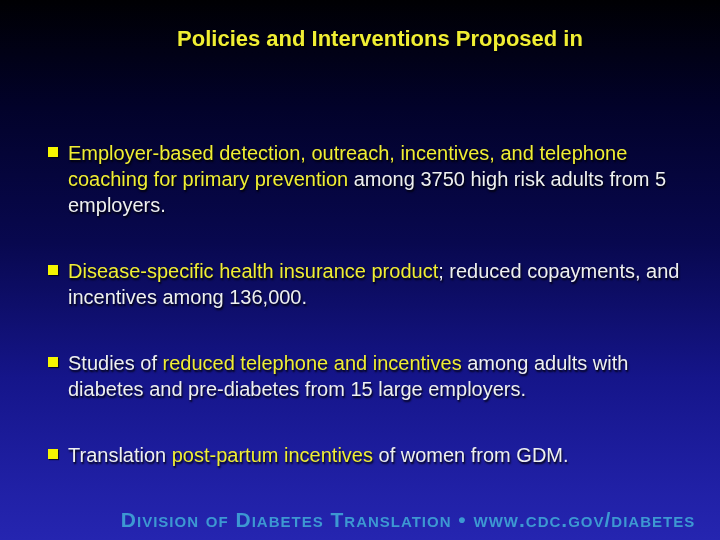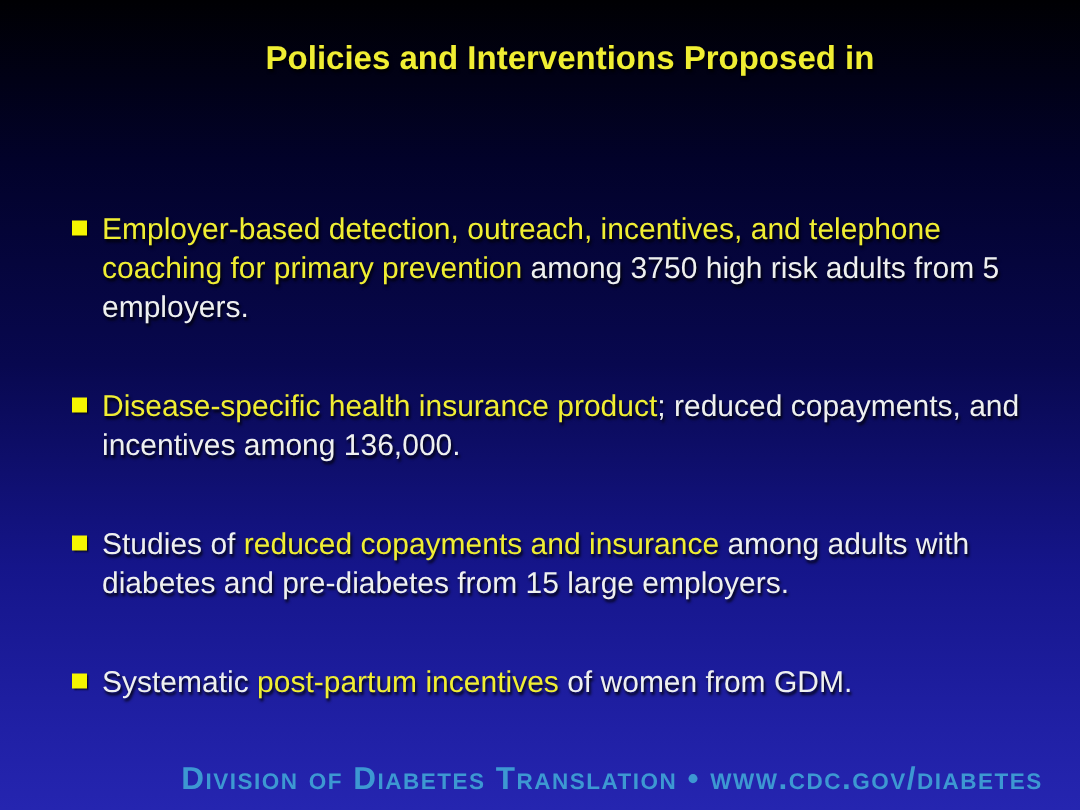--- a/index.html
+++ b/index.html
@@ -52,22 +52,22 @@
       <li>
         <span class="sq"></span>
         <p><span class="yellow">Employer-based detection, outreach, incentives, and telephone coaching for primary prevention </span><span class="white">among 3750 high risk adults from 5 employers.</span></p>
       </li>
       <li>
         <span class="sq"></span>
         <p><span class="yellow">Disease-specific health insurance product</span><span class="white">; reduced copayments, and incentives among 136,000.</span></p>
       </li>
       <li>
         <span class="sq"></span>
-        <p><span class="white">Studies of </span><span class="yellow">reduced copayments and insurance</span><span class="white"> among adults with diabetes and pre-diabetes from 15 large employers.</span></p>
+        <p><span class="white">Studies of </span><span class="yellow">reduced telephone and incentives</span><span class="white"> among adults with diabetes and pre-diabetes from 15 large employers.</span></p>
       </li>
       <li>
         <span class="sq"></span>
-        <p><span class="white">Systematic </span><span class="yellow">post-partum incentives</span><span class="white"> of women from GDM.</span></p>
+        <p><span class="white">Translation </span><span class="yellow">post-partum incentives</span><span class="white"> of women from GDM.</span></p>
       </li>
     </ul>
 
   <div class="footer"><span>Division of Diabetes Translation • www.cdc.gov/diabetes</span></div>
 </div>
 
 </body></html>

